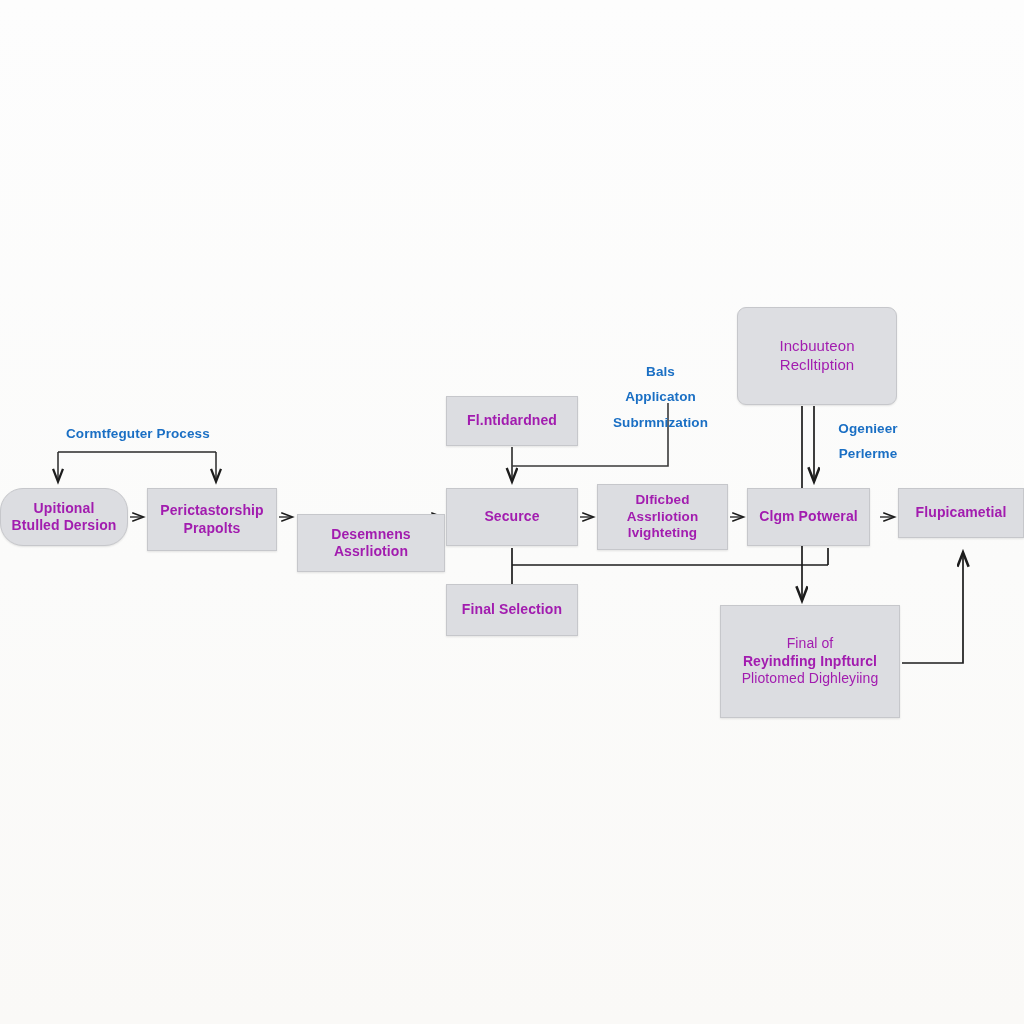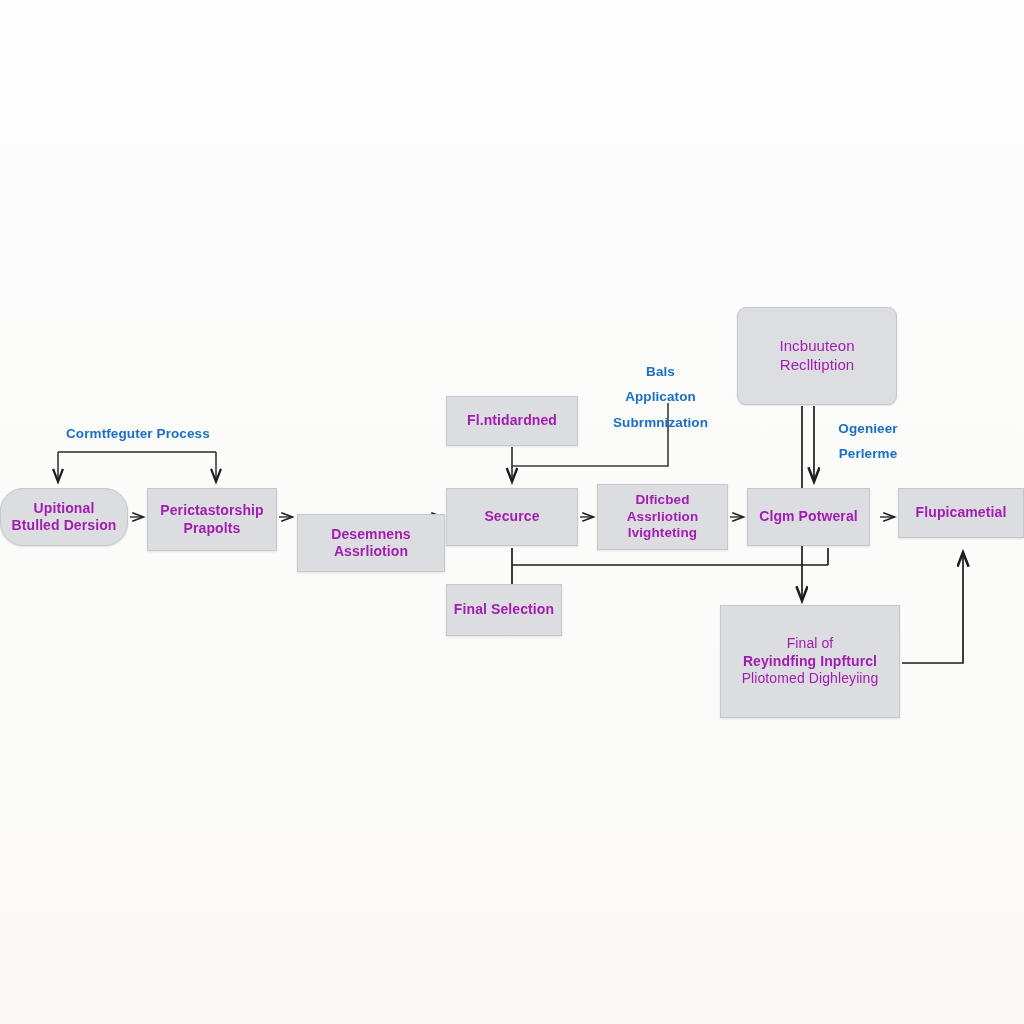--- a/index.html
+++ b/index.html
@@ -170,21 +170,21 @@
     </span>
   </div>
 
   <div class="node rounded" style="left:737px;top:307px;width:160px;height:98px;font-size:15px;font-weight:normal;">
     <span class="lines">
       <span class="ln">Incbuuteon</span>
       <span class="ln">Reclltiption</span>
     </span>
   </div>
 
-  <div class="node" style="left:446px;top:584px;width:116px;height:52px;">
+  <div class="node" style="left:446px;top:584px;width:132px;height:52px;">
     <span class="lines">
       <span class="ln">Final Selection</span>
     </span>
   </div>
 
   <div class="node" style="left:720px;top:605px;width:180px;height:113px;font-size:14px;">
     <span class="lines">
       <span class="ln soft">Final of</span>
       <span class="ln">Reyindfing Inpfturcl</span>
       <span class="ln soft">Pliotomed Dighleyiing</span>

